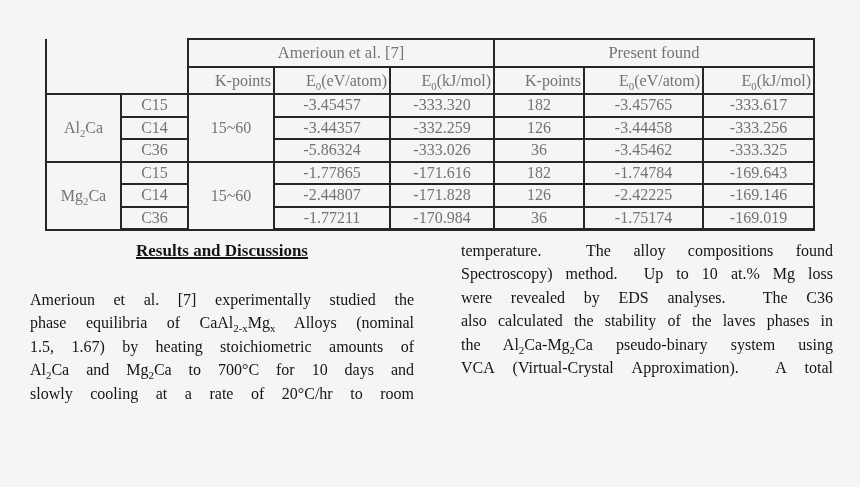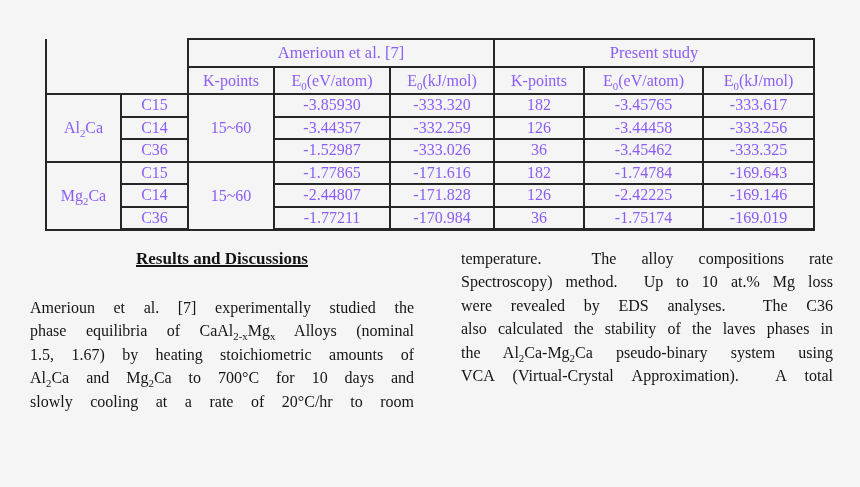--- a/index.html
+++ b/index.html
@@ -5,35 +5,35 @@
   html,body{margin:0;padding:0;}
   body{
     width:860px;height:487px;position:relative;overflow:hidden;
     background:#f5f5f6;color:#141414;
     font-family:"Liberation Serif","DejaVu Serif",serif;
   }
   
   table.ptable{
     position:absolute;left:45px;top:38px;
     border-collapse:collapse;table-layout:fixed;
-    font-size:16px;color:#8b5cf6;
+    font-size:16px;color:#737373;
   }
   .ptable td{
     border:2px solid #262626;
     text-align:center;vertical-align:middle;
     padding:0 2px;overflow:hidden;white-space:nowrap;
   }
   .ptable tr.h1 td{height:26px;font-size:16.5px;}
-  .ptable tr.h2 td{height:25px;}
+  .ptable tr.h2 td{height:25px;text-align:right;}
   .ptable tr.dr td{height:20.5px;}
   .ptable td.corner{border-top:none;}
   .ptable tr:last-child td{border-bottom-width:3px;}
   sub{font-size:68%;line-height:0;}
   
-  .textcol{position:absolute;top:247px;}
+  .textcol{position:absolute;top:239px;}
   .textcol.left{left:30px;width:384px;}
   .textcol.right{left:461px;width:372px;}
   .heading{
     font-weight:bold;text-align:center;font-size:17px;line-height:23px;
     text-decoration:underline;text-decoration-thickness:2px;
     margin:0 0 26px 0;
   }
   .tline{
     font-size:16px;line-height:23.4px;height:23.4px;overflow:hidden;
     text-align:justify;text-align-last:justify;white-space:pre-wrap;
@@ -50,52 +50,52 @@
     <col style="width:116px">
       <col style="width:104px">
       <col style="width:90px">
     <col style="width:119px">
       <col style="width:111px">
   </colgroup>
   <tbody>
     <tr class="h1">
       <td class="corner" colspan="2" rowspan="2"></td>
       <td colspan="3">Amerioun et al. [7]</td>
-      <td colspan="3">Present study</td>
+      <td colspan="3">Present found</td>
     </tr>
     <tr class="h2">
       <td>K-points</td>
       <td>E<sub>0</sub>(eV/atom)</td>
       <td>E<sub>0</sub>(kJ/mol)</td>
       <td>K-points</td>
       <td>E<sub>0</sub>(eV/atom)</td>
       <td>E<sub>0</sub>(kJ/mol)</td>
     </tr>
 
     <tr class="dr">
       <td rowspan="3">Al<sub>2</sub>Ca</td>
       <td>C15</td>
       <td rowspan="3">15~60</td>
-      <td>-3.85930</td>
+      <td>-3.45457</td>
       <td>-333.320</td>
       <td>182</td>
       <td>-3.45765</td>
       <td>-333.617</td>
     </tr>
     <tr class="dr">
       <td>C14</td>
       <td>-3.44357</td>
       <td>-332.259</td>
       <td>126</td>
       <td>-3.44458</td>
       <td>-333.256</td>
     </tr>
     <tr class="dr">
       <td>C36</td>
-      <td>-1.52987</td>
+      <td>-5.86324</td>
       <td>-333.026</td>
       <td>36</td>
       <td>-3.45462</td>
       <td>-333.325</td>
     </tr>
 
     <tr class="dr">
       <td rowspan="3">Mg<sub>2</sub>Ca</td>
       <td>C15</td>
       <td rowspan="3">15~60</td>
@@ -127,19 +127,19 @@
 <div class="textcol left">
   <div class="heading">Results and Discussions</div>
   <div class="tline">Amerioun et al. [7] experimentally studied the</div>
   <div class="tline">phase equilibria of CaAl<sub>2-x</sub>Mg<sub>x</sub> Alloys (nominal</div>
   <div class="tline">1.5, 1.67) by heating stoichiometric amounts of</div>
   <div class="tline">Al<sub>2</sub>Ca and Mg<sub>2</sub>Ca to 700°C for 10 days and</div>
   <div class="tline">slowly cooling at a rate of 20°C/hr to room</div>
 </div>
 
 <div class="textcol right">
-  <div class="tline">temperature.  The alloy compositions rate</div>
+  <div class="tline">temperature.  The alloy compositions found</div>
   <div class="tline">Spectroscopy) method.  Up to 10 at.% Mg loss</div>
   <div class="tline">were revealed by EDS analyses.  The C36</div>
   <div class="tline">also calculated the stability of the laves phases in</div>
   <div class="tline">the Al<sub>2</sub>Ca-Mg<sub>2</sub>Ca pseudo-binary system using</div>
   <div class="tline">VCA (Virtual-Crystal Approximation).  A total</div>
 </div>
 
 </body></html>

